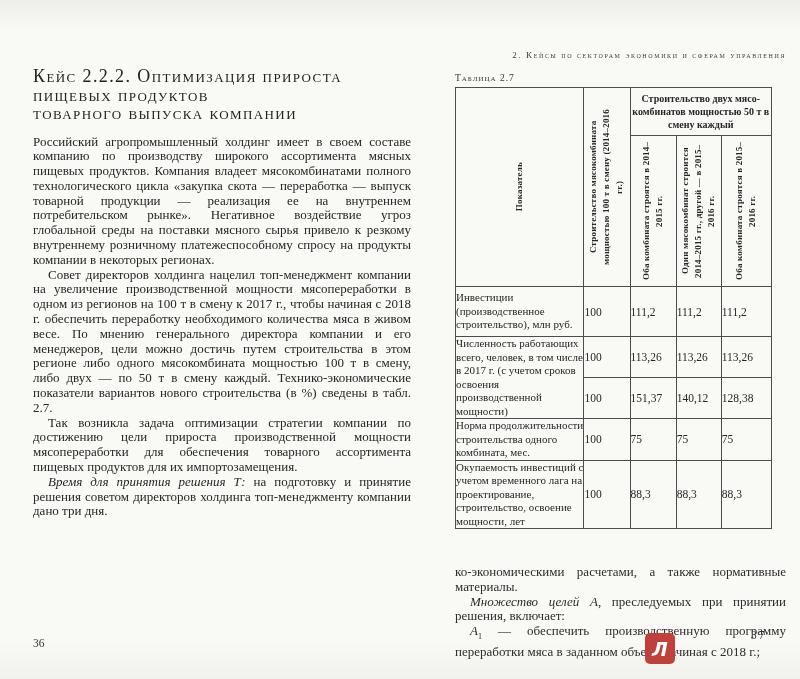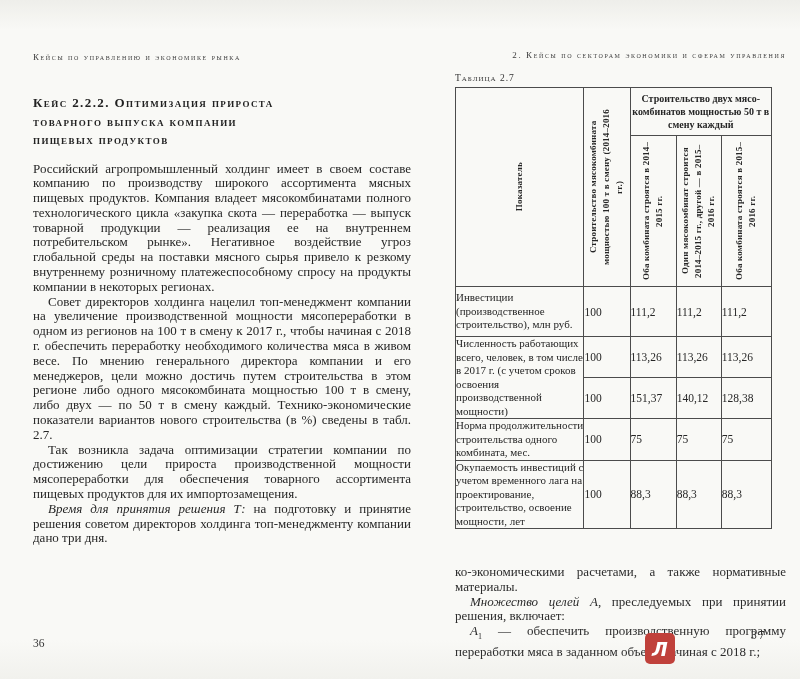--- a/index.html
+++ b/index.html
@@ -10,22 +10,22 @@
     font-family:"Liberation Serif","DejaVu Serif",serif;
     color:#2c2c2c; overflow:hidden;
   }
   
   .col-left { position:absolute; left:33px; top:52px; width:378px; }
   .running-head {
     font-variant:small-caps; font-size:9px; letter-spacing:1.6px;
     color:#3d3d3d; white-space:nowrap;
   }
   .case-title {
-    margin-top:32px; font-variant:small-caps; font-weight:bold;
-    font-size:13px; line-height:18.5px; letter-spacing:1.4px; color:#222;
+    margin-top:15px; font-variant:small-caps; font-weight:normal;
+    font-size:18px; line-height:18.5px; letter-spacing:1.4px; color:#222;
   }
   .case-title div { display:block; }
   .body-text p {
     margin:0; font-size:13px; line-height:14.8px; text-align:justify;
     color:#262626;
   }
   .body-text p.first { margin-top:12px; }
   .body-text p.ind { text-indent:15px; }
   .ital { font-style:italic; }
   
@@ -69,26 +69,25 @@
     color:#fff; font-family:"DejaVu Sans","Liberation Sans",sans-serif;
     font-weight:bold; font-size:19px; font-style:italic;
   }
 </style>
 </head>
 <body>
 
 <div id="spread">
 
   <div class="col-left">
-    <div class="running-head">Кейсы по управлению и экономике рынка</div>
 
     <div class="case-title">
       <div>Кейс 2.2.2. Оптимизация прироста</div>
+      <div>пищевых продуктов</div>
       <div>товарного выпуска компании</div>
-      <div>пищевых продуктов</div>
     </div>
 
     <div class="body-text">
       <p class="first">Российский агропромышленный холдинг имеет в своем составе компанию по производству широкого ассортимента мясных пищевых продуктов. Компания владеет мясокомбинатами полного технологического цикла «закупка скота — переработка — выпуск товарной продукции — реализация ее на внутреннем потребительском рынке». Негативное воздействие угроз глобальной среды на поставки мясного сырья привело к резкому внутреннему розничному платежеспособному спросу на продукты компании в некоторых регионах.</p>
       <p class="ind">Совет директоров холдинга нацелил топ-менеджмент компании на увеличение производственной мощности мясопереработки в одном из регионов на 100 т в смену к 2017 г., чтобы начиная с 2018 г. обеспечить переработку необходимого количества мяса в живом весе. По мнению генерального директора компании и его менеджеров, цели можно достичь путем строительства в этом регионе либо одного мясокомбината мощностью 100 т в смену, либо двух — по 50 т в смену каждый. Технико-экономические показатели вариантов нового строительства (в %) сведены в табл. 2.7.</p>
       <p class="ind">Так возникла задача оптимизации стратегии компании по достижению цели прироста производственной мощности мясопереработки для обеспечения товарного ассортимента пищевых продуктов для их импортозамещения.</p>
       <p class="ind">
         <span class="ital">Время для принятия решения Т:</span><span> на подготовку и принятие решения советом директоров холдинга топ-менеджменту компании дано три дня.</span>
       </p>
     </div>

